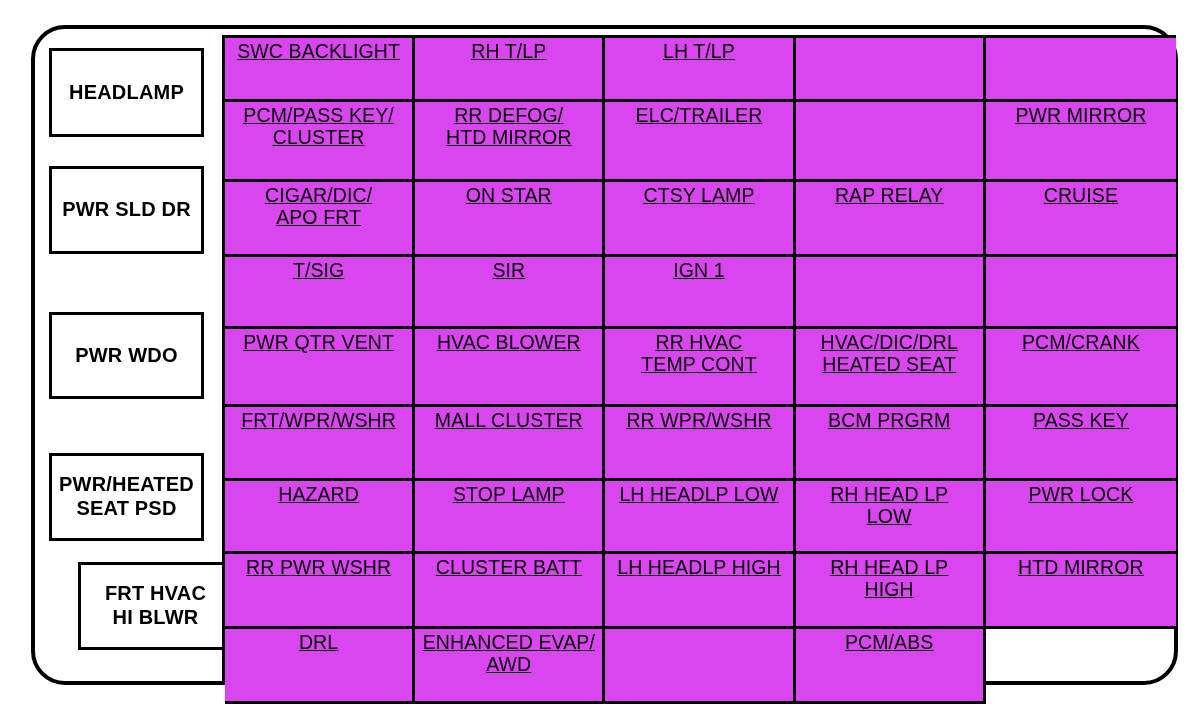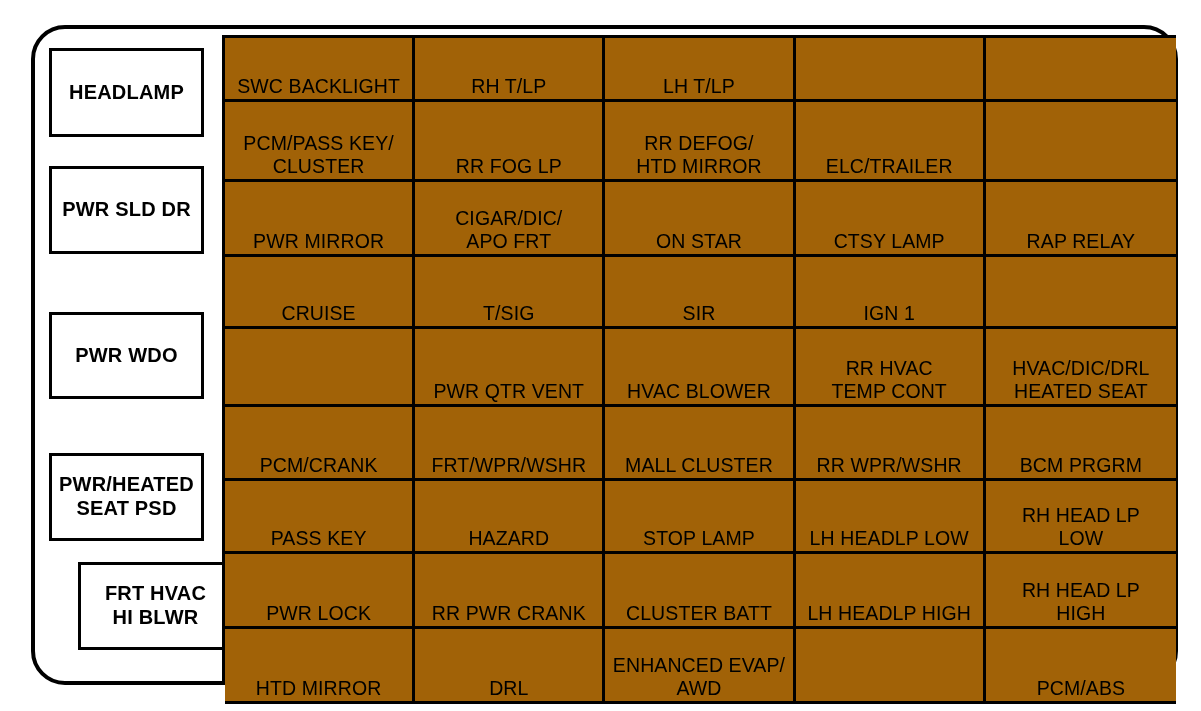--- a/index.html
+++ b/index.html
@@ -68,26 +68,27 @@
     box-sizing: border-box;
     display: grid;
     grid-template-columns: repeat(5, 1fr);
     grid-template-rows: 64px 80px 75px 72px 78px 74px 73px 75px 75px;
   }
   .fuse-cell {
     border-right: 3px solid #000;
     border-bottom: 3px solid #000;
     box-sizing: border-box;
     display: flex;
-    align-items: flex-end;
+    align-items: flex-start;
     justify-content: center;
     text-align: center;
     padding: 2px 4px;
-    background: #a16207;
+    background: #d946ef;
     overflow: hidden;
+    text-decoration: underline;
   }
   .fuse-cell:nth-child(5n) {
     border-right: none;
   }
   .fuse-label {
     font-size: 19.5px;
     line-height: 1.15;
     color: #000;
     letter-spacing: 0.1px;
     white-space: pre-line;
@@ -132,23 +133,20 @@
         <span class="fuse-label"></span>
       </div>
       <div class="fuse-cell">
         <span class="fuse-label"></span>
       </div>
       <div class="fuse-cell">
         <span class="fuse-label">PCM/PASS KEY/
 CLUSTER</span>
       </div>
       <div class="fuse-cell">
-        <span class="fuse-label">RR FOG LP</span>
-      </div>
-      <div class="fuse-cell">
         <span class="fuse-label">RR DEFOG/
 HTD MIRROR</span>
       </div>
       <div class="fuse-cell">
         <span class="fuse-label">ELC/TRAILER</span>
       </div>
       <div class="fuse-cell">
         <span class="fuse-label"></span>
       </div>
       <div class="fuse-cell">
@@ -227,21 +225,21 @@
         <span class="fuse-label">LH HEADLP LOW</span>
       </div>
       <div class="fuse-cell">
         <span class="fuse-label">RH HEAD LP
 LOW</span>
       </div>
       <div class="fuse-cell">
         <span class="fuse-label">PWR LOCK</span>
       </div>
       <div class="fuse-cell">
-        <span class="fuse-label">RR PWR CRANK</span>
+        <span class="fuse-label">RR PWR WSHR</span>
       </div>
       <div class="fuse-cell">
         <span class="fuse-label">CLUSTER BATT</span>
       </div>
       <div class="fuse-cell">
         <span class="fuse-label">LH HEADLP HIGH</span>
       </div>
       <div class="fuse-cell">
         <span class="fuse-label">RH HEAD LP
 HIGH</span>

